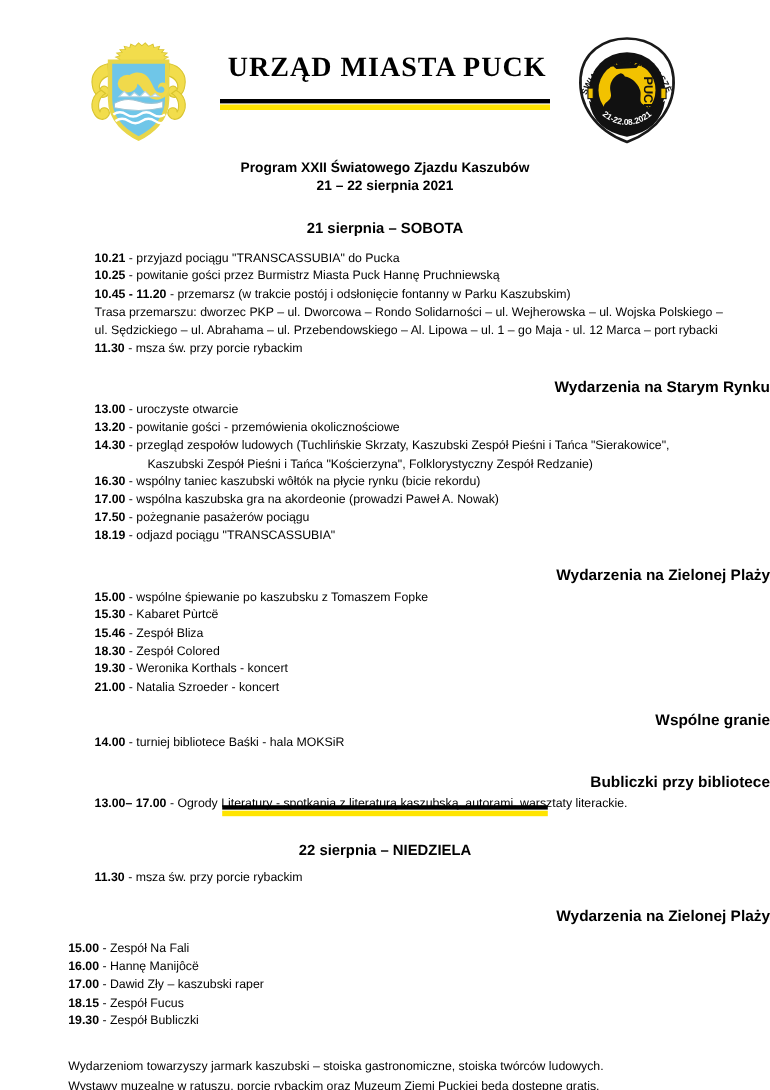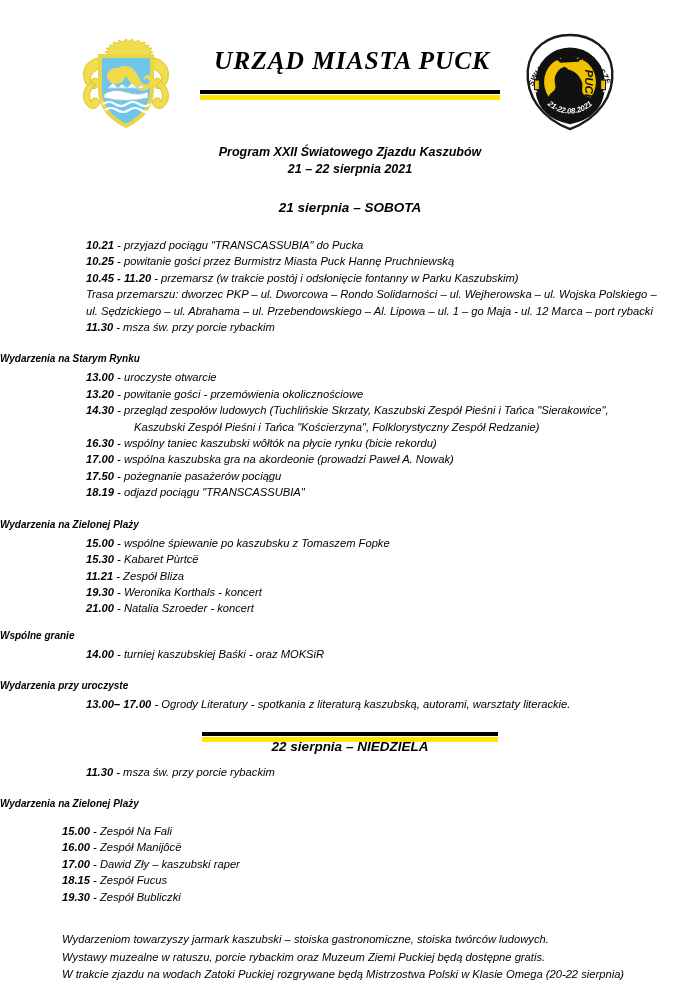--- a/index.html
+++ b/index.html
@@ -14,21 +14,20 @@
     color: #000000;
     position: relative;
     overflow: hidden;
   }
 
   .page {
     width: 700px;
     height: 754px;
     position: relative;
     box-sizing: border-box;
-    font-style: italic;
   }
 
   
   .letterhead {
     position: relative;
     height: 122px;
     padding: 0;
   }
   .crest {
     position: absolute;
@@ -82,31 +81,31 @@
     margin-top: 22px;
   }
   .program-title .line2 { display: block; }
 
   
   .day-heading {
     text-align: center;
     font-weight: bold;
     font-size: 13.5px;
     margin-top: 22px;
-    margin-bottom: 22px;
+    margin-bottom: 12px;
   }
   .day-heading.second {
     margin-top: 26px;
     margin-bottom: 10px;
   }
 
   .section-heading {
-    text-align: left;
-    font-weight: bold;
-    font-size: 10px;
+    text-align: right;
+    font-weight: bold;
+    font-size: 14px;
     margin-top: 18px;
     margin-bottom: 5px;
   }
   .section-heading.tight { margin-top: 13px; }
 
   
   .entries {
     padding-left: 86px;
     padding-right: 40px;
   }
@@ -321,57 +320,60 @@
 
   <div class="section-heading">Wydarzenia na Zielonej Plaży</div>
   <div class="entries">
     <div class="entry">
       <span class="time">15.00</span><span> - wspólne śpiewanie po kaszubsku z Tomaszem Fopke</span>
     </div>
     <div class="entry">
       <span class="time">15.30</span><span> - Kabaret Pùrtcë</span>
     </div>
     <div class="entry">
-      <span class="time">11.21</span><span> - Zespół Bliza</span>
+      <span class="time">15.46</span><span> - Zespół Bliza</span>
+    </div>
+    <div class="entry">
+      <span class="time">18.30</span><span> - Zespół Colored</span>
     </div>
     <div class="entry">
       <span class="time">19.30</span><span> - Weronika Korthals - koncert</span>
     </div>
     <div class="entry">
       <span class="time">21.00</span><span> - Natalia Szroeder - koncert</span>
     </div>
   </div>
 
   <div class="section-heading tight">Wspólne granie</div>
   <div class="entries">
     <div class="entry">
-      <span class="time">14.00</span><span> - turniej kaszubskiej Baśki - oraz MOKSiR</span>
-    </div>
-  </div>
-
-  <div class="section-heading">Wydarzenia przy uroczyste</div>
+      <span class="time">14.00</span><span> - turniej bibliotece Baśki - hala MOKSiR</span>
+    </div>
+  </div>
+
+  <div class="section-heading">Bubliczki przy bibliotece</div>
   <div class="entries">
     <div class="entry">
       <span class="time">13.00– 17.00</span><span> - Ogrody Literatury - spotkania z literaturą kaszubską, autorami, warsztaty literackie.</span>
     </div>
   </div>
 
   <div class="day-heading second">22 sierpnia  – NIEDZIELA</div>
   <div class="sunday-mass">
     <span class="time" style="font-weight:bold">11.30</span><span> - msza św. przy porcie rybackim</span>
   </div>
 
   <div class="section-heading">Wydarzenia na Zielonej Plaży</div>
 
   <div class="entries sunday-list">
     <div class="entry">
       <span class="time">15.00</span><span> - Zespół Na Fali</span>
     </div>
     <div class="entry">
-      <span class="time">16.00</span><span> - Zespół Manijôcë</span>
+      <span class="time">16.00</span><span> - Hannę Manijôcë</span>
     </div>
     <div class="entry">
       <span class="time">17.00</span><span> - Dawid Zły – kaszubski raper</span>
     </div>
     <div class="entry">
       <span class="time">18.15</span><span> - Zespół Fucus</span>
     </div>
     <div class="entry">
       <span class="time">19.30</span><span> - Zespół Bubliczki</span>
     </div>

